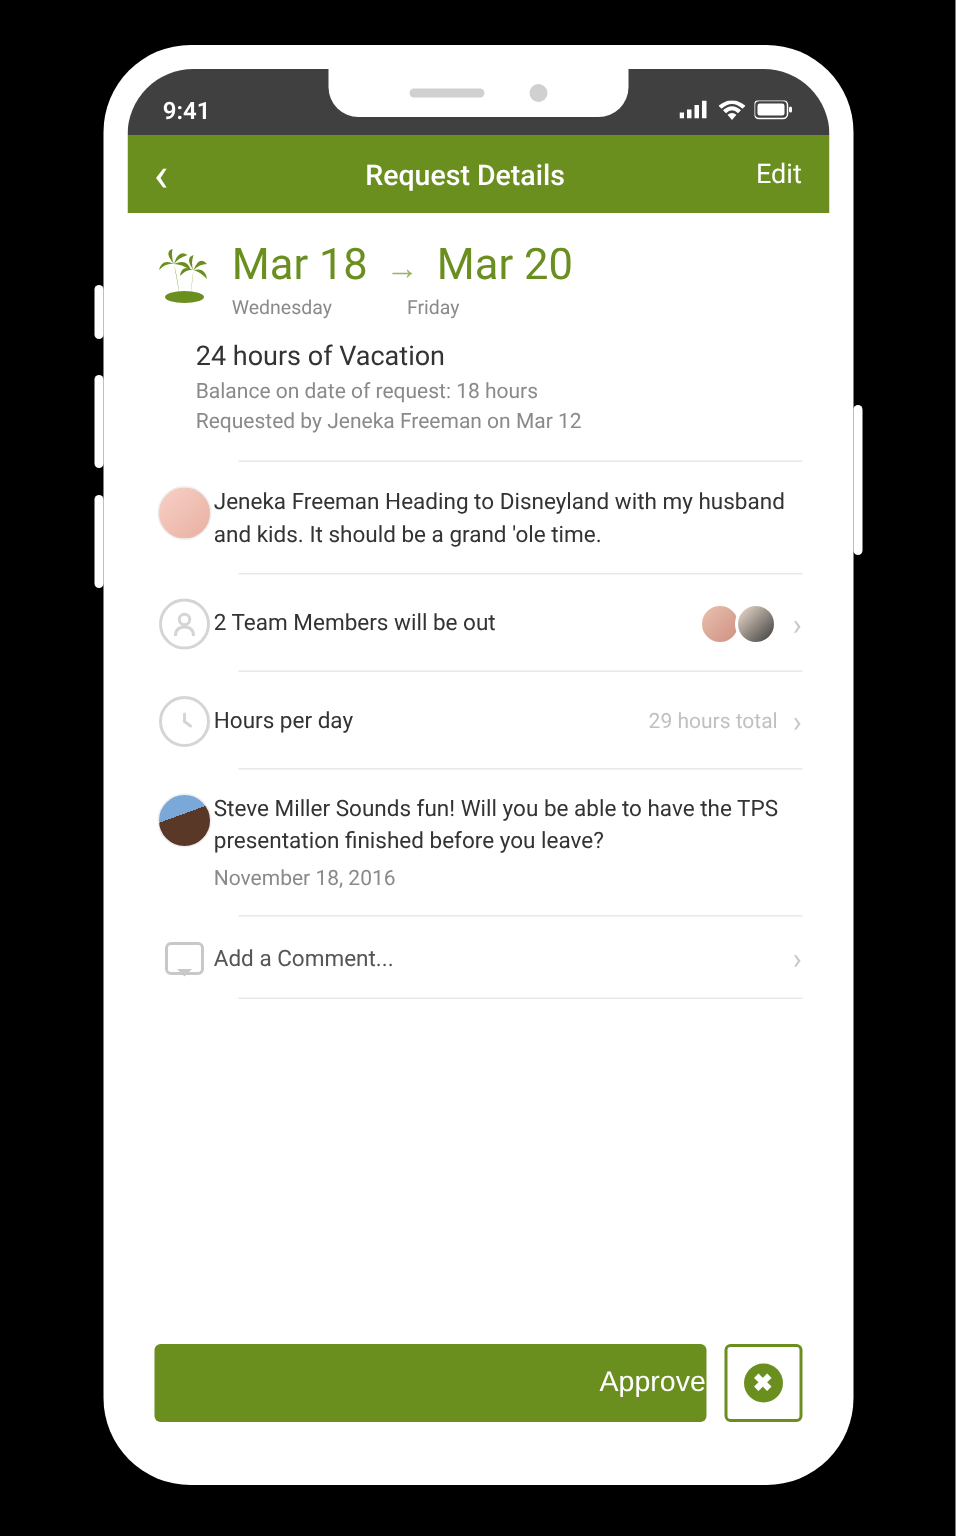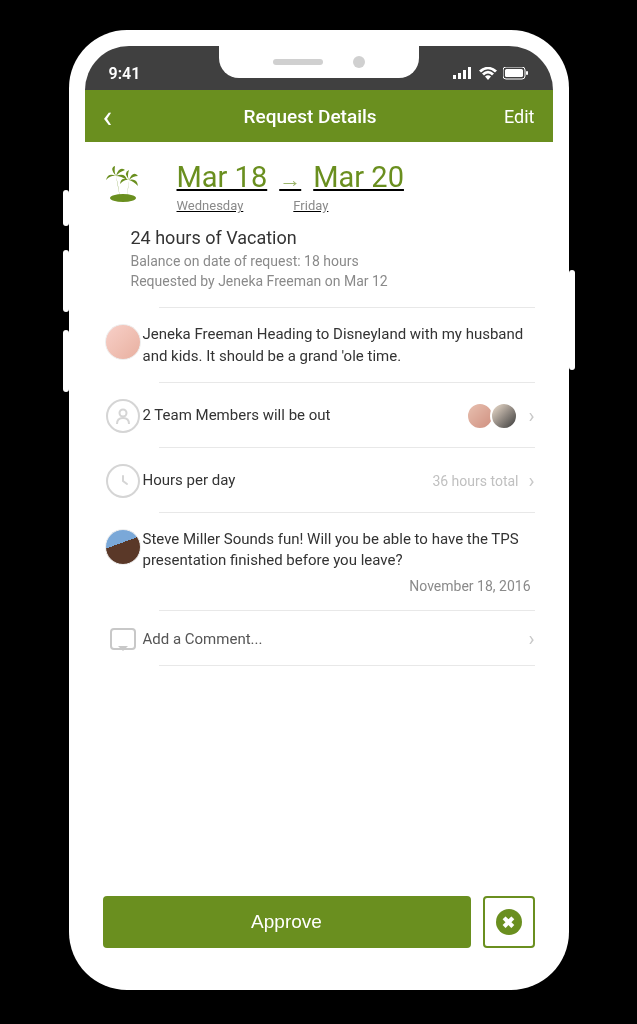--- a/index.html
+++ b/index.html
@@ -77,42 +77,42 @@
   }
   .nav-back { font-size: 32px; line-height:1; padding-right:4px; }
   .nav-title { flex:1; text-align:center; font-size:19px; font-weight:500; }
   .nav-edit { font-size:18px; font-weight:400; }
   .content {
     flex: 1;
     background: #fff;
     overflow-y: auto;
     padding: 18px 18px 0 18px;
   }
-  .req-header { display:flex; gap:34px; margin-bottom:10px;text-decoration:underline; }
+  .req-header { display:flex; gap:12px; margin-bottom:10px; }
   .palm-icon { width:40px; flex:none; color:#6a8f1f; padding-top:4px;}
   .date-block { flex:1; }
   .date-row { display:flex; align-items:baseline; gap:12px; color:#6a8f1f; font-size:29px; font-weight:400; }
   .date-row .arrow { color:#9bb46a; font-size:22px; }
   .day-row { display:flex; gap:50px; font-size:13px; color:#8a8a8a; margin-top:4px;}
   .summary { margin-left:28px; margin-top:14px; }
   .summary-title { font-size:18px; color:#333; margin-bottom:4px; }
   .summary-line { font-size:14px; color:#8a8a8a; line-height:1.4; }
   .divider { height:1px; background:#e8e8e8; margin:16px 0 0 56px; }
 
   .row { display:flex; padding:16px 0 14px 0; align-items:flex-start; position:relative;}
   .row-border { border-bottom:1px solid #e8e8e8; margin-left:56px; }
   .row-icon { width:40px; flex:none; display:flex; justify-content:center; align-items:flex-start; }
   .avatar { width:36px; height:36px; border-radius:50%; background:linear-gradient(135deg,#f8d0c8,#e8b0a0); border:1px solid #eee; position:relative; overflow:hidden;}
   .avatar.steve { background:linear-gradient(160deg,#7aa8d8 40%,#5a3828 40%);}
   .avatar-mini { width:28px; height:28px; border-radius:50%; border:2px solid #fff; }
   .avatar-mini.a1 { background:linear-gradient(135deg,#e8c0b0,#d09080);}
   .avatar-mini.a2 { background:linear-gradient(135deg,#f0e0d0,#3a3a3a); margin-left:-8px;}
   .circle-icon { width:34px; height:34px; border:2.5px solid #d5d5d5; border-radius:50%; display:flex; align-items:center; justify-content:center; color:#d5d5d5;}
   .row-body { flex:1; font-size:15px; color:#333; line-height:1.45; padding-right:4px;}
-  .row-body .meta { color:#8a8a8a; font-size:14px; margin-top:4px;text-align:right;}
+  .row-body .meta { color:#8a8a8a; font-size:14px; margin-top:4px;}
   .row-right { display:flex; align-items:center; gap:4px; color:#c0c0c0; font-size:14px;}
   .chev { color:#c8c8c8; font-size:20px; padding-left:6px; }
   .row.align-center { align-items:center;justify-content:flex-end; }
   .comment-icon { width:26px; height:22px; border:2.5px solid #c8c8c8; border-radius:4px; position:relative;}
   .comment-icon::after { content:""; position:absolute; bottom:-8px; left:6px; width:0; height:0; border:5px solid transparent; border-top-color:#c8c8c8;}
   .placeholder { color:#555; }
 
   .footer {
     padding: 14px 18px 26px 18px;
     display:flex;
@@ -120,20 +120,21 @@
     background:#fff;
   }
   .approve-btn {
     flex:1;
     background:#6a8f1f;
     color:#fff;
     border:none;
     border-radius:4px;
     font-size:19px;
     height:52px;
+    text-align:right;
   }
   .deny-btn {
     width:52px;
     height:52px;
     background:#fff;
     border:2px solid #6a8f1f;
     border-radius:4px;
     color:#6a8f1f;
     font-size:22px;
     display:flex;
@@ -246,21 +247,21 @@
       <div class="row align-center">
         <div class="row-icon">
           <div class="circle-icon">
             <svg width="18" height="18" viewBox="0 0 18 18">
                 <path d="M9 4 L9 9 L13 12" fill="none" stroke="#d5d5d5" stroke-width="2" stroke-linecap="round"></path>
               </svg>
           </div>
         </div>
         <div class="row-body">Hours per day</div>
         <div class="row-right">
-          <span>36 hours total</span>
+          <span>29 hours total</span>
           <span class="chev">›</span>
         </div>
       </div>
       <div class="row-border"></div>
 
       <div class="row">
         <div class="row-icon">
             <div class="avatar steve"></div>
           </div>
         <div class="row-body">

